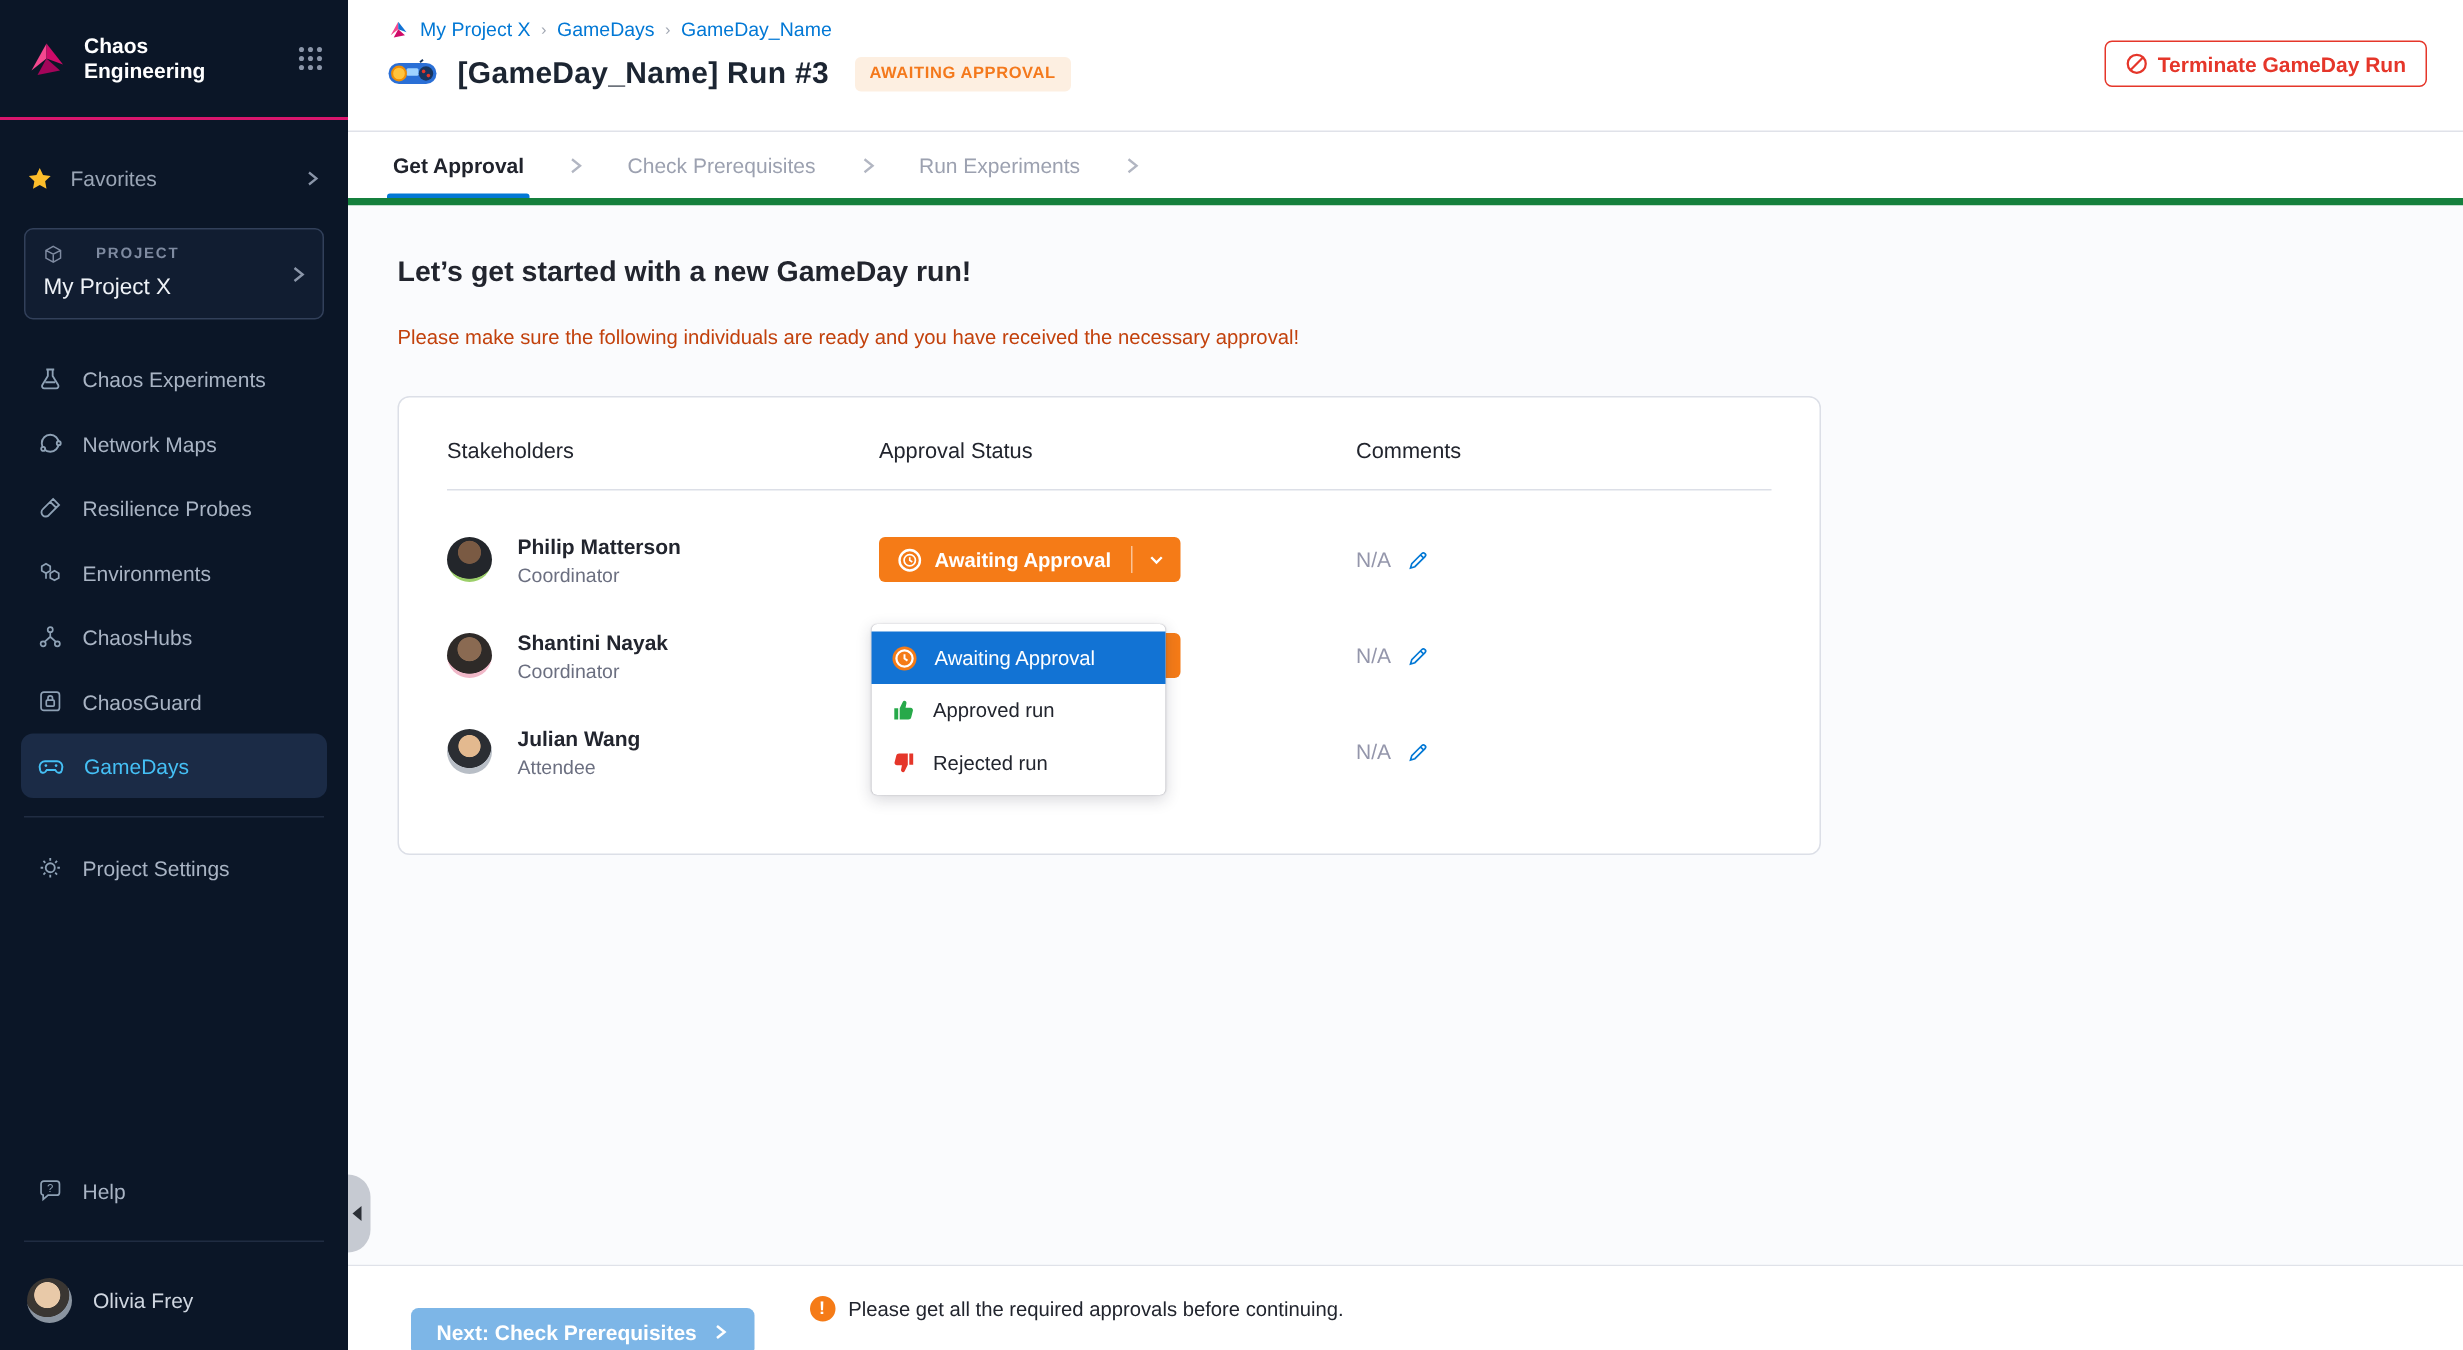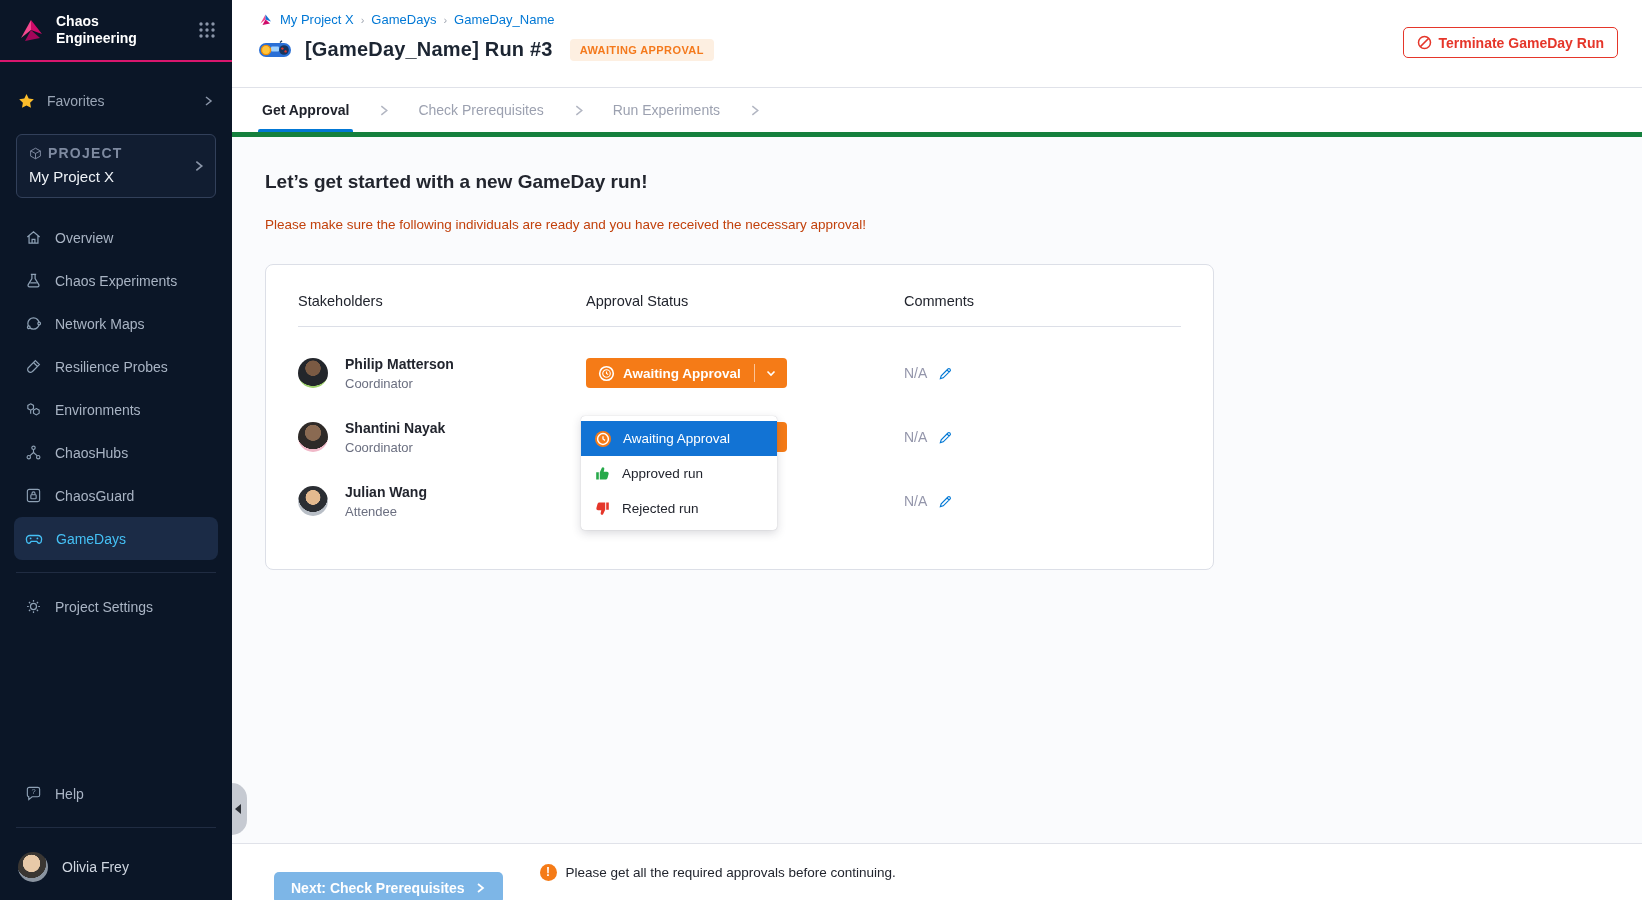--- a/index.html
+++ b/index.html
@@ -1,27 +1,27 @@
 <!DOCTYPE html>
 <html><head>
 <meta charset="utf-8">
 <style>
   * { margin:0; padding:0; box-sizing:border-box; }
   html,body { width:1642px; height:900px; overflow:hidden; font-family:"Liberation Sans",sans-serif; background:#fff; }
 
   
   .sidebar { position:absolute; left:0; top:0; width:232px; height:900px; background:#0b1627; color:#a9b4c4; display:flex; flex-direction:column; z-index:30; }
-  .brand-row { height:62px; display:flex; align-items:center; padding:0 16px; border-bottom:2px solid #d9166d; flex:none; }
+  .brand-row { height:80px; display:flex; align-items:center; padding:0 16px; border-bottom:2px solid #d9166d; flex:none; }
   .brand-name { font-size:14px; font-weight:bold; color:#fff; line-height:1.2; margin-left:10px; }
   .grid-icon { margin-left:auto; cursor:pointer; }
   .fav-row { margin-top:22px; height:34px; display:flex; align-items:center; padding:0 18px; cursor:pointer; flex:none; }
   .fav-row .label { margin-left:12px; font-size:14px; color:#9aa5b5; }
   .fav-row .chev { margin-left:auto; }
   .project-box { margin:16px 16px 4px; background:#111d31; border:1px solid #32405a; border-radius:6px; padding:10px 26px 12px 12px; position:relative; cursor:pointer; flex:none; }
-  .project-box .p-label { display:flex; align-items:center; gap:6px; font-size:14px; font-weight:bold; letter-spacing:1.2px; color:#7e8aa0; }
+  .project-box .p-label { display:flex; align-items:center; gap:22px; font-size:10px; font-weight:bold; letter-spacing:1.2px; color:#7e8aa0; }
   .project-box .p-name { margin-top:7px; font-size:15px; color:#eef2f7; }
   .project-box .chev { position:absolute; right:10px; top:50%; transform:translateY(-50%); }
   .nav { margin-top:14px; flex:none; }
   .nav-item { height:43px; margin:0 14px; padding:0 11px; display:flex; align-items:center; gap:13px; font-size:14px; color:#a9b4c4; border-radius:8px; cursor:pointer; }
   .nav-item svg { flex:none; stroke:#8ea1b5; }
   .nav-item.active { background:#1b2b46; color:#45c0f5; }
   .nav-item.active svg { stroke:#45c0f5; }
   .side-div { border-top:1px solid #202c42; margin:12px 16px; flex:none; }
   .side-spacer { flex:1; }
   .user-row { display:flex; align-items:center; gap:14px; padding:12px 18px 18px; flex:none; }
@@ -33,21 +33,21 @@
   .av-julian { width:30px; height:30px; background:radial-gradient(circle at 50% 38%, #e3b98f 0 30%, #2b2e33 32% 60%, #b8bec6 62%); }
   .collapse-handle { position:absolute; left:232px; top:783px; width:15px; height:52px; background:#c6cad2; border-radius:0 26px 26px 0; z-index:40; display:flex; align-items:center; justify-content:center; cursor:pointer; }
   .collapse-handle:before { content:""; border-top:5px solid transparent; border-bottom:5px solid transparent; border-right:6px solid #2b2f36; margin-right:3px; }
 
   
   .main { position:absolute; left:232px; top:0; width:1410px; height:900px; display:flex; flex-direction:column; }
   .page-header { background:#fff; height:88px; border-bottom:1px solid #e0e2e9; padding:12px 24px 0 26px; position:relative; flex:none; }
   .breadcrumb { display:flex; align-items:center; gap:7px; font-size:13px; }
   .breadcrumb a { color:#0278d5; text-decoration:none; cursor:pointer; }
   .crumb-sep { color:#a2a8b3; font-size:11px; }
-  .title-row { display:flex; align-items:center; margin-top:11px; }
+  .title-row { display:flex; margin-top:11px; }
   .page-title { font-size:20px; font-weight:bold; color:#1c2532; margin-left:13px; letter-spacing:0.2px; }
   .status-badge { margin-left:17px; background:#fdefe1; color:#f4791c; font-size:11px; font-weight:bold; letter-spacing:0.4px; padding:5px 10px; border-radius:4px; }
   .terminate-btn { position:absolute; right:24px; top:27px; height:31px; display:inline-flex; align-items:center; gap:7px; background:#fff; border:1px solid #e5362a; color:#e5362a; font-size:14px; font-weight:bold; border-radius:5px; padding:0 13px; cursor:pointer; font-family:inherit; }
 
   
   .steps { background:#fff; height:49px; border-bottom:5px solid #15803d; display:flex; align-items:stretch; padding-left:26px; flex:none; }
   .step { display:flex; align-items:center; font-size:14px; color:#9ca1b0; padding:0 4px; position:relative; cursor:pointer; }
   .step.active { color:#20232c; font-weight:bold; }
   .step.active:after { content:""; position:absolute; left:0; right:0; bottom:0; height:3px; background:#0278d5; border-radius:2px 2px 0 0; }
   .step-sep { display:flex; align-items:center; margin:0 24px; color:#b2b6c2; }
@@ -130,26 +130,20 @@
     </div>
     <div class="p-name">My Project X</div>
     <svg class="chev" width="13" height="13" viewBox="0 0 12 12">
       <path d="M4 2 L9 6 L4 10" fill="none" stroke="#8a95a8" stroke-width="1.5"></path>
     </svg>
   </div>
 
   <div class="nav">
     <div class="nav-item">
       <svg width="17" height="17" viewBox="0 0 18 18" fill="none" stroke-width="1.3">
-        <path d="M2.5 8.5 L9 3 L15.5 8.5 M4.3 7.2 V15 H13.7 V7.2 M7.5 15 V11 H10.5 V15"></path>
-      </svg>
-      <span>Overview</span>
-    </div>
-    <div class="nav-item">
-      <svg width="17" height="17" viewBox="0 0 18 18" fill="none" stroke-width="1.3">
         <path d="M6.2 2.5 H11.8 M7.3 2.5 V7 L3.4 13.4 A1.6 1.6 0 0 0 4.8 15.8 H13.2 A1.6 1.6 0 0 0 14.6 13.4 L10.7 7 V2.5"></path>
         <path d="M5.5 11.5 H12.5"></path>
       </svg>
       <span>Chaos Experiments</span>
     </div>
     <div class="nav-item">
       <svg width="17" height="17" viewBox="0 0 18 18" fill="none" stroke-width="1.3">
         <circle cx="9" cy="9" r="6"></circle>
         <circle cx="15" cy="9" r="1.4" fill="#0b1627"></circle>
         <circle cx="4" cy="13" r="1.4" fill="#0b1627"></circle>

